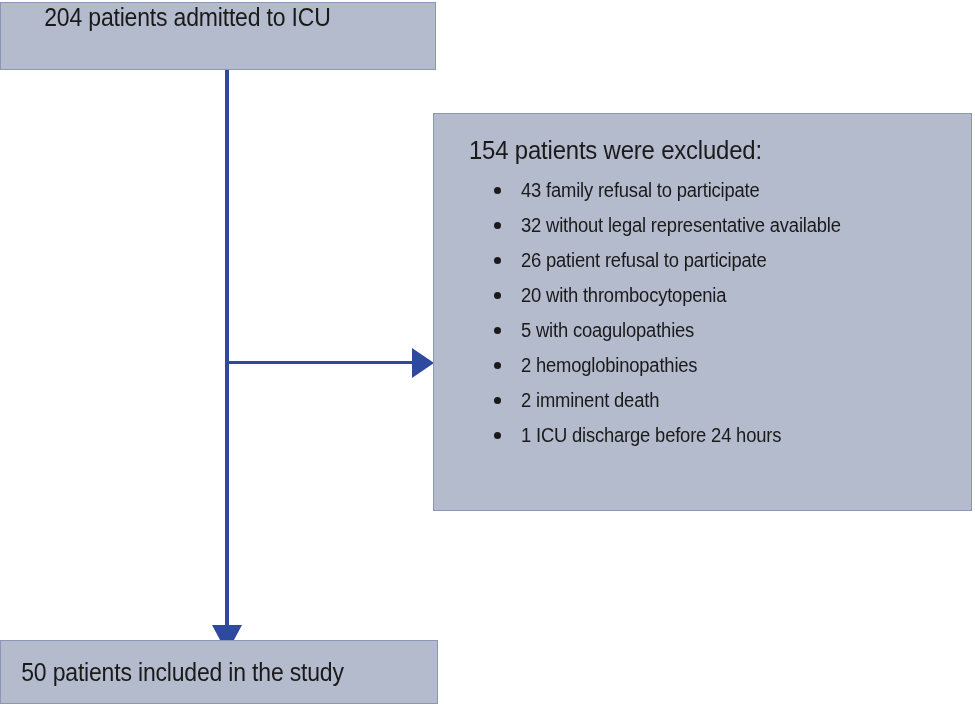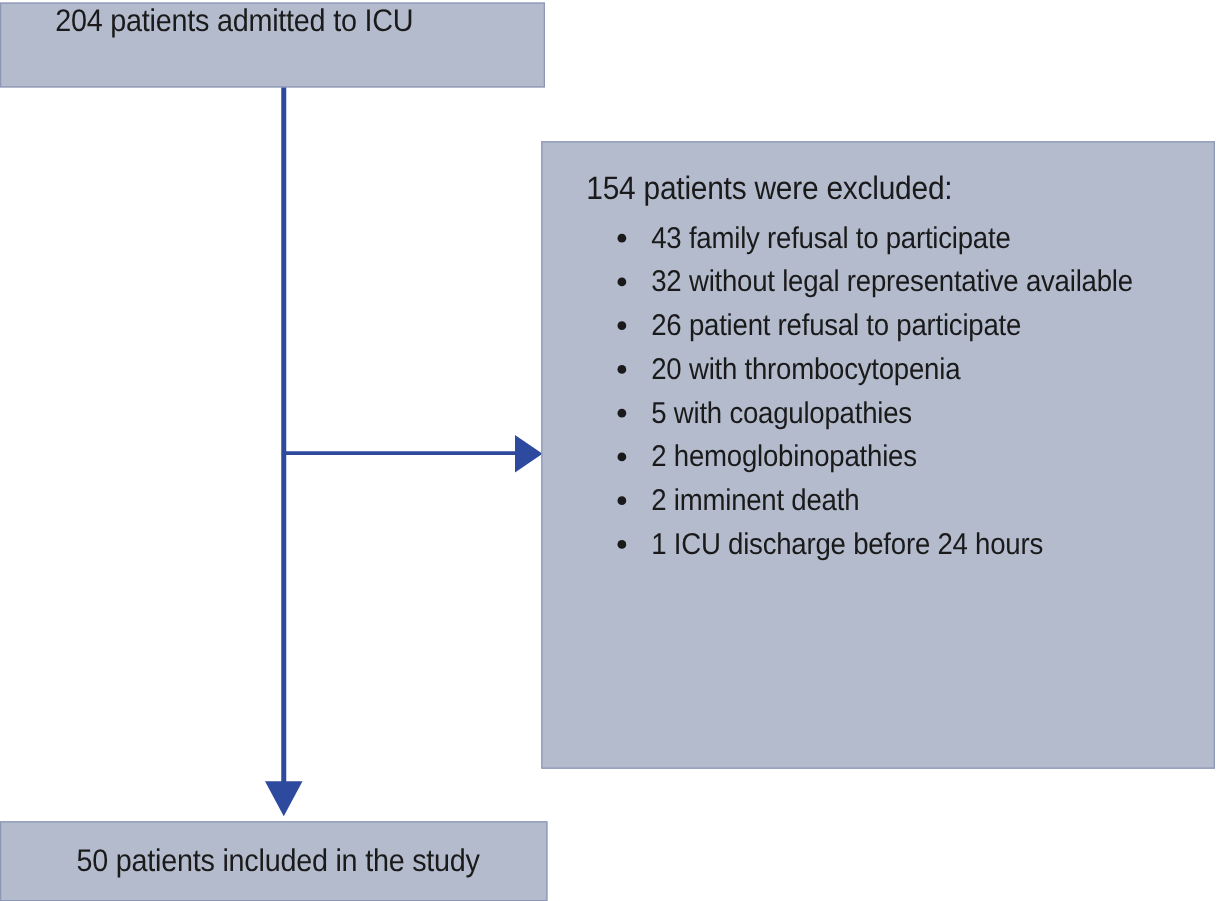--- a/index.html
+++ b/index.html
@@ -41,34 +41,33 @@
     top: 2px;
     width: 436px;
     height: 68px;
     display: flex;
     align-items: flex-start;
   }
   #box-admitted .fc-box-text { padding-left: 47px; }
 
   #box-included {
     left: 0px;
-    top: 657px;
+    top: 640px;
     width: 438px;
     height: 64px;
     display: flex;
     align-items: center;
-    padding-left: 40px;
   }
   #box-included .fc-box-text { padding-left: 22px; }
 
   #box-excluded {
     left: 433px;
     top: 113px;
     width: 539px;
-    height: 502px;
+    height: 398px;
     padding: 22px 10px 12px 35px;
   }
 
   
   .excl-heading {
     color: #1a1a1a;
     font-size: 26px;
     line-height: 1.15;
     letter-spacing: -0.2px;
     white-space: nowrap;
@@ -77,21 +76,21 @@
     transform-origin: left center;
   }
   .excl-list {
     list-style: none;
     margin: 0;
     padding: 0;
   }
   .excl-item {
     position: relative;
     color: #1a1a1a;
-    font-size: 24px;
+    font-size: 20px;
     line-height: 35px;
     letter-spacing: -0.2px;
     white-space: nowrap;
     padding-left: 52px;
   }
   .excl-item-label {
     display: inline-block;
     transform: scaleX(0.92);
     transform-origin: left center;
   }

